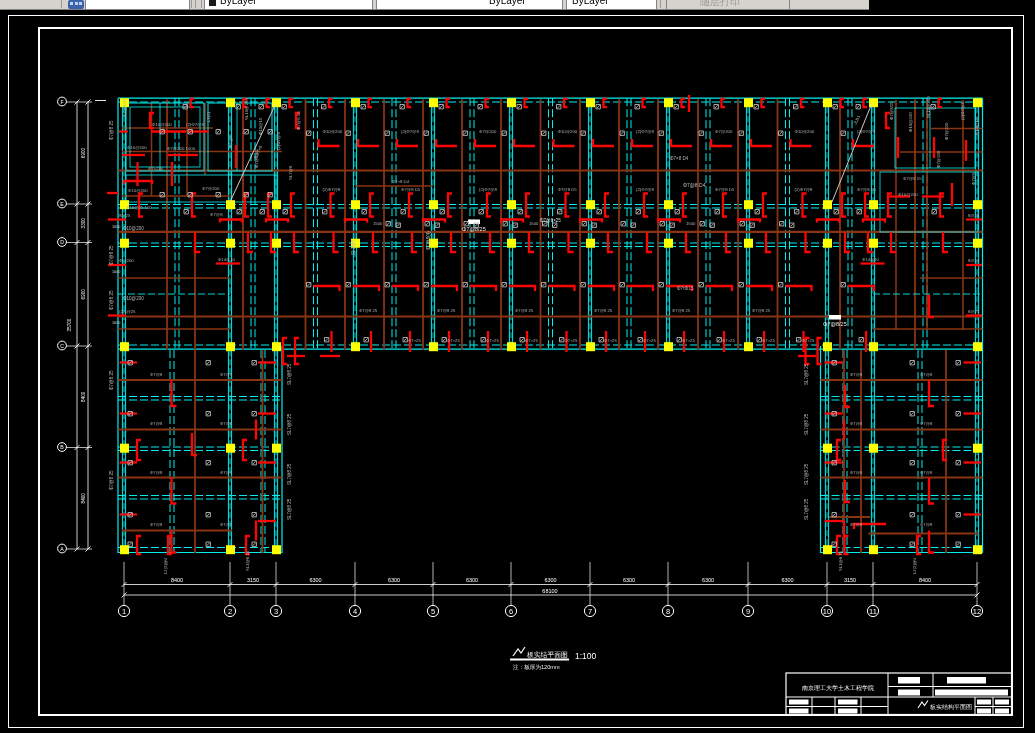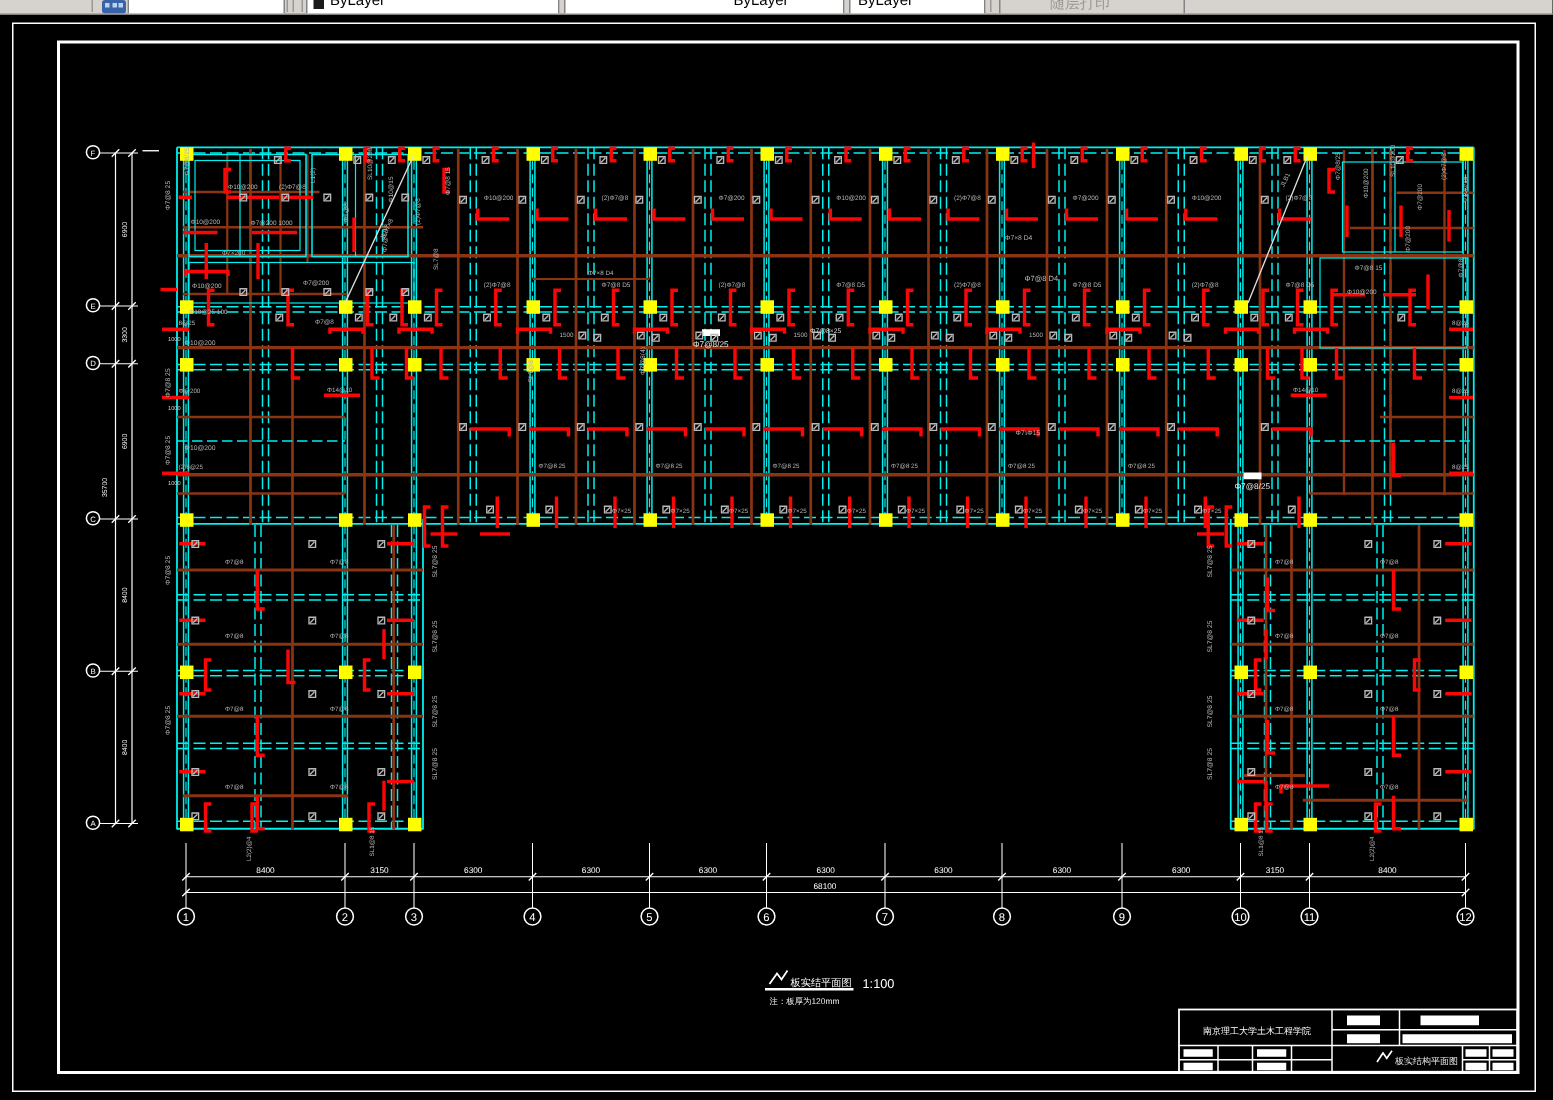--- a/index.html
+++ b/index.html
@@ -1,14 +1,14 @@
 <!DOCTYPE html>
 <html><head><meta charset="utf-8"><style>
 html,body{margin:0;padding:0;background:#000;width:1035px;height:733px;overflow:hidden;font-family:"Liberation Sans",sans-serif;}
-#tb{position:absolute;left:0;top:0;width:1035px;height:9px;background:#d6d3ce;border-bottom:1px solid #84827e;overflow:hidden;}
+#tb{position:absolute;left:0;top:0;width:869px;height:9px;background:#d6d3ce;border-bottom:1px solid #84827e;overflow:hidden;}
 .fld{position:absolute;top:-4px;height:12px;background:#fff;border:1px solid #848284;}
 .fldg{position:absolute;top:-4px;height:12px;background:#d6d3ce;border:1px solid #848284;}
 .sep{position:absolute;top:0;width:1px;height:8px;background:#9a9894;}
 .tbt{position:absolute;top:-5.5px;font-size:10px;color:#000;white-space:nowrap;}
 #cv{position:absolute;left:0;top:10px;width:1035px;height:723px;background:#000;}
 .ob{position:absolute;left:8px;top:5px;width:1014px;height:711px;border:1.2px solid #fff;}
 .ib{position:absolute;left:38px;top:17px;width:971px;height:684.5px;border:2px solid #fff;}
 svg{position:absolute;left:0;top:-10px;transform:translateZ(0);}
 </style></head><body>
 <div id="tb">

